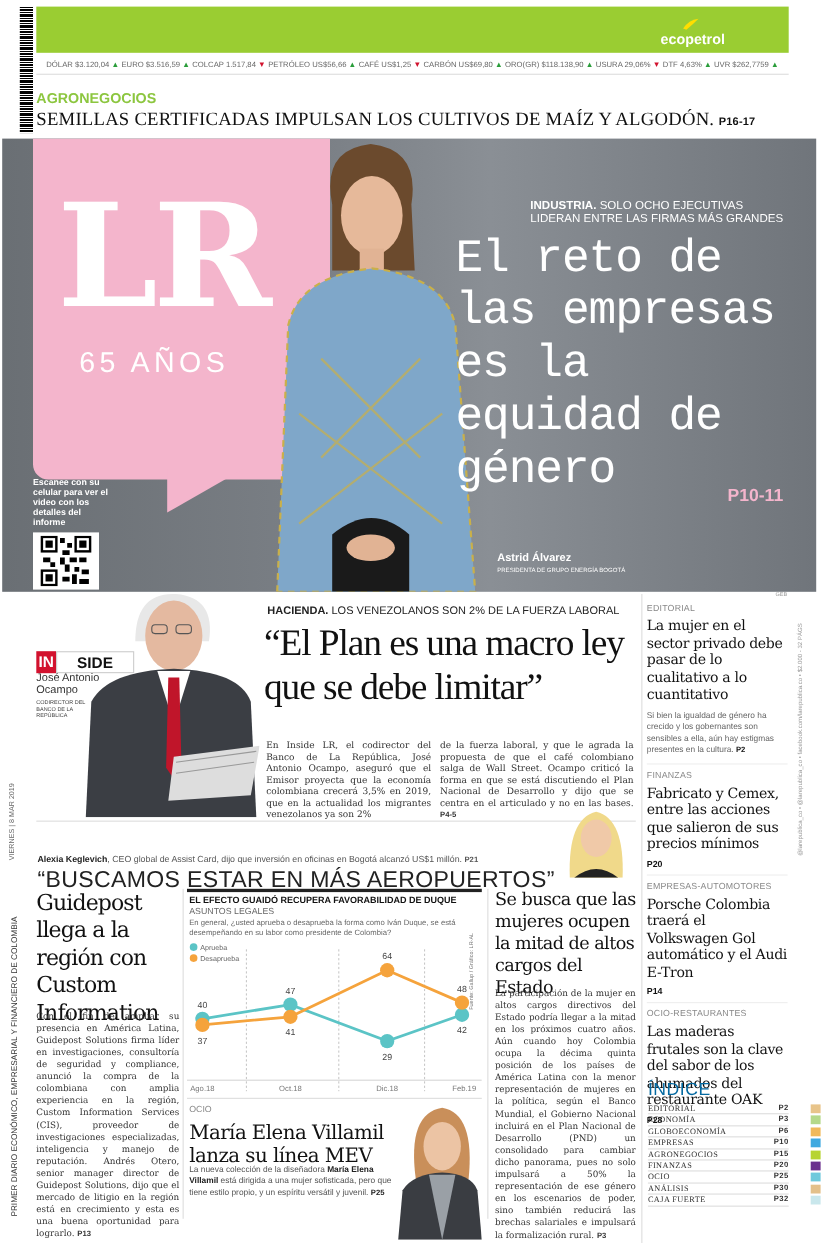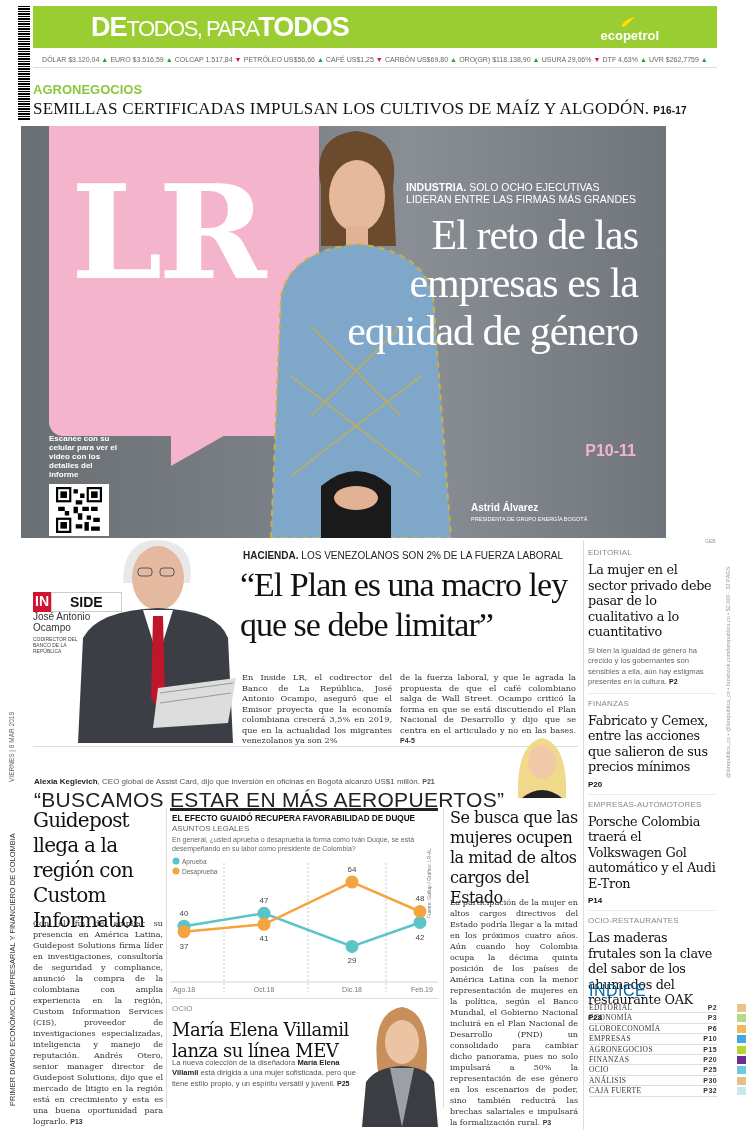--- a/index.html
+++ b/index.html
@@ -14,28 +14,28 @@
 #ticker{left:33px;top:52px;width:684px;height:16px;border-bottom:1px solid #ddd;display:flex;justify-content:space-around;align-items:center;font-size:7px;color:#666;padding:0 8px;}
 #ticker .up{color:#2a9d3a}
 #ticker .down{color:#d2122e}
 
 #barcode{left:18px;top:6px;width:12px;height:115px;background:repeating-linear-gradient(to bottom,#000 0 1px,#fff 1px 2px,#000 2px 4px,#fff 4px 5px);}
 
 #agro-kicker{left:33px;top:82px;font-size:13px;font-weight:bold;color:#8cc63f}
 #agro-head{left:33px;top:99px;font-size:17px;color:#111;letter-spacing:.2px}
 #agro-head .pg{font-size:10px;font-weight:bold;margin-left:4px}
 
-#hero{left:21px;top:126px;width:645px;height:412px;background:linear-gradient(90deg,#6a6f74 0%,#7b8086 40%,#8a8f95 60%,#70757b 100%);overflow:hidden}
+#hero{left:2px;top:126px;width:740px;height:412px;background:linear-gradient(90deg,#6a6f74 0%,#7b8086 40%,#8a8f95 60%,#70757b 100%);overflow:hidden}
 #bubble{left:28px;top:0;width:270px;height:310px;background:#f4b5cc;border-radius:0 0 14px 14px}
 #bubble-tail{left:150px;top:300px;width:0;height:0;border-left:0 solid transparent;border-right:70px solid transparent;border-top:40px solid #f4b5cc}
 #lr{left:50px;top:30px;font-size:130px;font-weight:bold;color:#fff;font-family:"DejaVu Serif",serif;letter-spacing:-4px}
 #anos{left:70px;top:188px;font-size:26px;color:#fff;letter-spacing:4px}
 #woman{left:230px;top:0;width:215px;height:412px}
 #hero-kicker{right:30px;top:55px;font-size:10.5px;color:#fff;line-height:12px}
-#hero-title{right:28px;top:85px;width:300px;font-size:42px;line-height:48px;color:#fff;text-align:right;font-family:Liberation Serif, serif;letter-spacing:-1px}
+#hero-title{right:28px;top:85px;width:300px;font-size:42px;line-height:48px;color:#fff;text-align:left;font-family:Liberation Mono, monospace;letter-spacing:-1px}
 #hero-page{right:30px;top:316px;font-size:16px;font-weight:bold;color:#f4b5cc}
 #scan{left:28px;top:308px;font-size:8px;color:#fff;line-height:9px;font-weight:bold;width:70px}
 #qr{left:28px;top:358px;width:60px;height:52px;background:#fff;padding:3px}
 #caption-name{left:450px;top:376px;font-size:10px;color:#fff;font-weight:bold}
 #caption-role{left:450px;top:390px;font-size:5.5px;color:#fff}
 
 #ocampo{left:68px;top:538px;width:168px;height:205px}
 #inside-badge{left:33px;top:592px;display:flex;font-weight:bold;font-size:14px}
 #inside-badge .in{background:#d2122e;color:#fff;padding:1px 2px}
 #inside-badge .side{background:#fff;color:#111;padding:1px 18px;border:1px solid #ccc}
@@ -94,23 +94,20 @@
 #idx-swatches{left:737px;top:1004px;width:9px}
 .sw{width:9px;height:8px;margin-bottom:2.4px}
 .divider-v{background:#ddd;width:1px}
 </style>
 </head>
 <body>
 
 <div id="barcode" class="abs"></div>
 
 <div id="banner" class="abs">
-  <div class="abs slogan">
-    <span>DE</span><span class="thin">TODOS, PARA</span><span>TODOS</span>
-  </div>
   <div class="abs eco">
     <svg width="16" height="12" style="position:absolute;left:20px;top:-12px">
         <path d="M1 10 Q6 2 15 1 Q10 6 4 11Z" fill="#ffde00"></path>
       </svg>
     <span>ecopetrol</span>
   </div>
 </div>
 
 <div id="ticker" class="abs">
     <span><span>DÓLAR $3.120,04 </span><span class="up">▲</span></span>
@@ -127,20 +124,21 @@
 
 <div id="agro-kicker" class="abs">AGRONEGOCIOS</div>
 <div id="agro-head" class="abs lserif">
   <span>SEMILLAS CERTIFICADAS IMPULSAN LOS CULTIVOS DE MAÍZ Y ALGODÓN.</span><span class="pg">P16-17</span>
 </div>
 
 <div id="hero" class="abs">
   <div id="bubble" class="abs"></div>
   <div id="bubble-tail" class="abs"></div>
   <div id="lr" class="abs">LR</div>
+  <div id="anos" class="abs">65 AÑOS</div>
   <svg id="woman" class="abs" viewBox="0 0 215 412">
     <path d="M70 60 Q60 10 105 5 Q150 10 142 60 L145 120 L70 120Z" fill="#6b4a2d"></path>
     <ellipse cx="106" cy="70" rx="28" ry="36" fill="#e6b99a"></ellipse>
     <rect x="95" y="100" width="22" height="22" fill="#e1b394"></rect>
     <path d="M20 412 L30 170 Q40 125 106 118 Q172 125 182 170 L200 412Z" fill="#7fa7c9"></path>
     <path d="M20 412 L30 170 Q40 125 106 118 Q172 125 182 170 L200 412Z" fill="none" stroke="#c9b04a" stroke-width="2" stroke-dasharray="6 5"></path>
     <path d="M60 200 L150 290 M150 200 L60 290 M40 250 L170 350 M170 250 L40 350" stroke="#c9b04a" stroke-width="2" opacity=".7"></path>
     <path d="M70 360 Q106 330 140 360 L140 412 L70 412Z" fill="#1a1a1a"></path>
     <ellipse cx="105" cy="372" rx="22" ry="12" fill="#e1b394"></ellipse>
   </svg>

